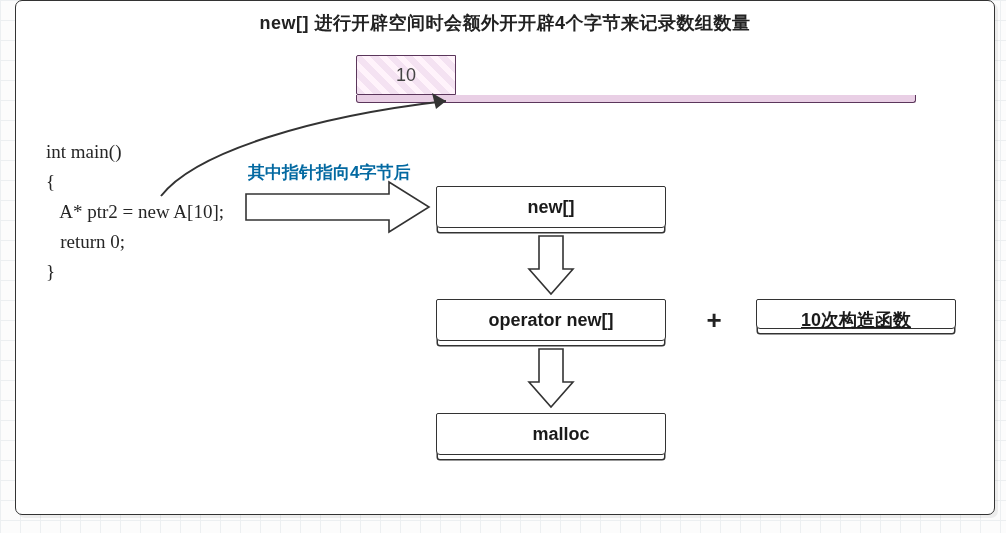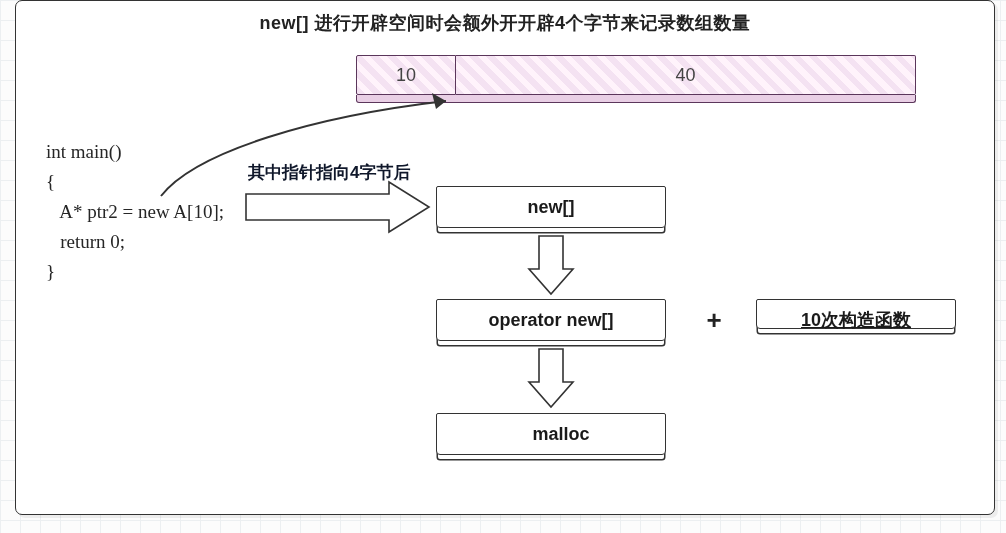--- a/index.html
+++ b/index.html
@@ -74,21 +74,21 @@
   .code {
     left: 30px; top: 136px;
     font-size: 19px;
     color: #262626;
     line-height: 30px;
     white-space: pre;
     font-family: "Comic Sans MS", cursive;
   }
   .anno-green {
     left: 232px; top: 160px;
-    color: #0f172a;
+    color: #0369a1;
     font-weight: bold;
     font-size: 17px;
   }
   
   .flow-box {
     border: 1.6px solid #333;
     background: #fff;
     text-align: center;
     font-weight: bold;
     font-size: 18px;
@@ -121,21 +121,20 @@
 <div class="grid-bg"></div>
 
 <div class="paper">
 
   <div class="abs title">
     <span>new[]</span>
     <span>进行开辟空间时会额外开开辟4个字节来记录数组数量</span>
   </div>
 
   <div class="abs mem-block mem-left">10</div>
-  <div class="abs mem-block mem-right">40</div>
   <div class="abs mem-depth"></div>
 
   <div class="abs code"><span>int main()</span>
 <span>{</span>
 <span>   A* ptr2 = new A[10];</span>
 <span>   return 0;</span>
 <span>}</span></div>
 
   <div class="abs anno-green">其中指针指向4字节后</div>
 

